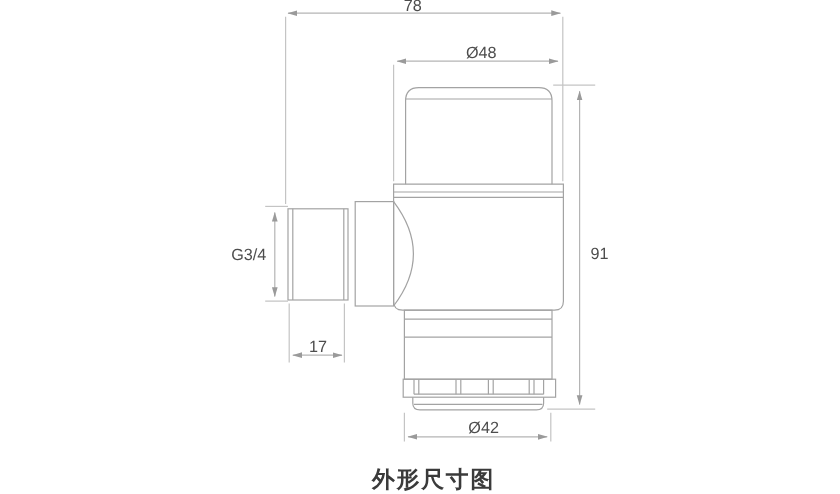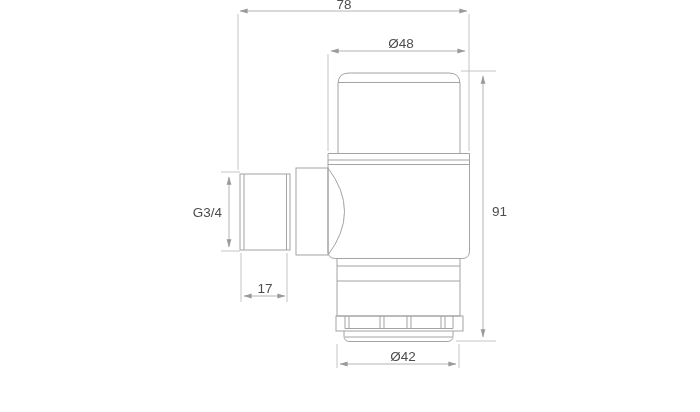--- a/index.html
+++ b/index.html
@@ -120,13 +120,14 @@
     </g>
 
     <text x="344" y="9" text-anchor="middle">78</text>
     <text x="401" y="48" text-anchor="middle">Ø48</text>
     <text x="492" y="216" text-anchor="start">91</text>
     <text x="222" y="217" text-anchor="end">G3/4</text>
     <text x="265" y="293" text-anchor="middle">17</text>
     <text x="403" y="361" text-anchor="middle">Ø42</text>
   </svg>
 
+  <div class="caption">外形尺寸图</div>
 </div>
 
 </body></html>

